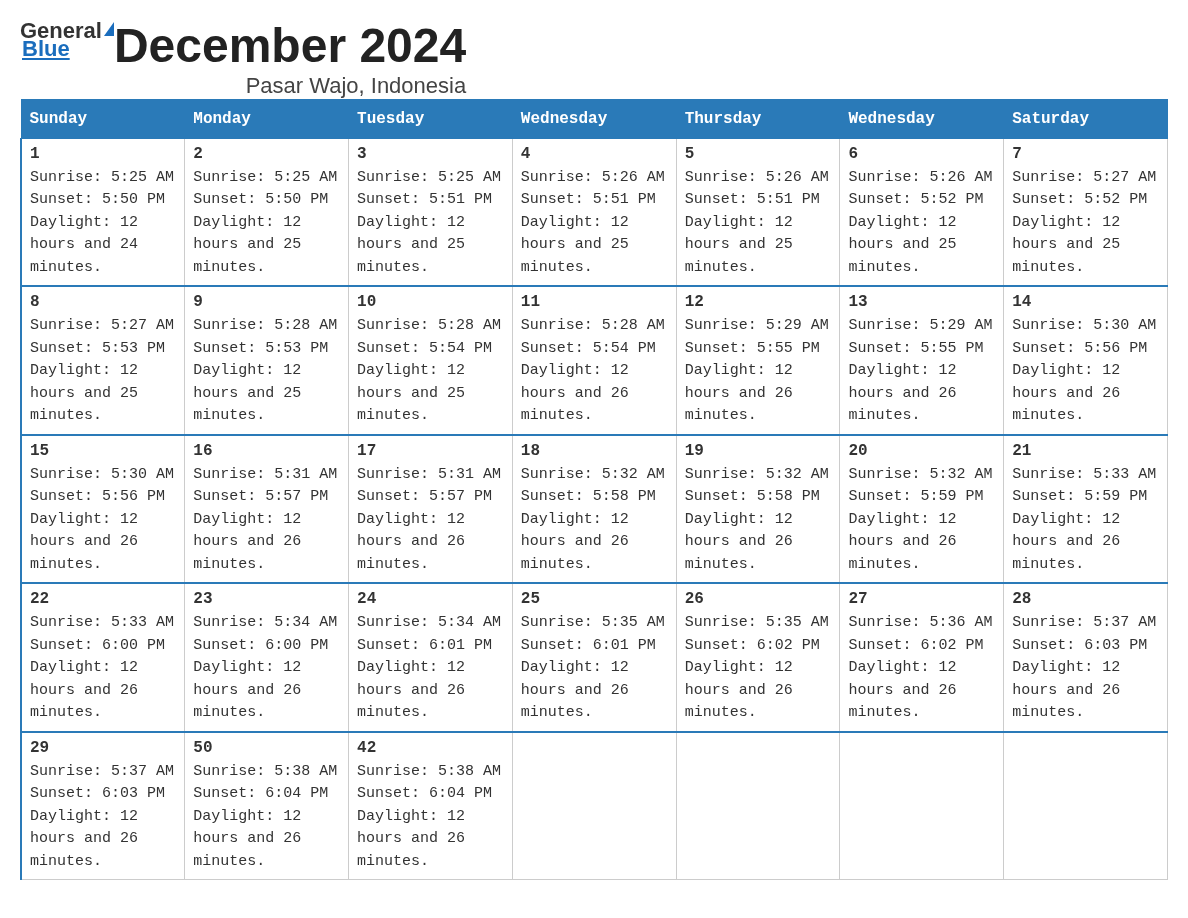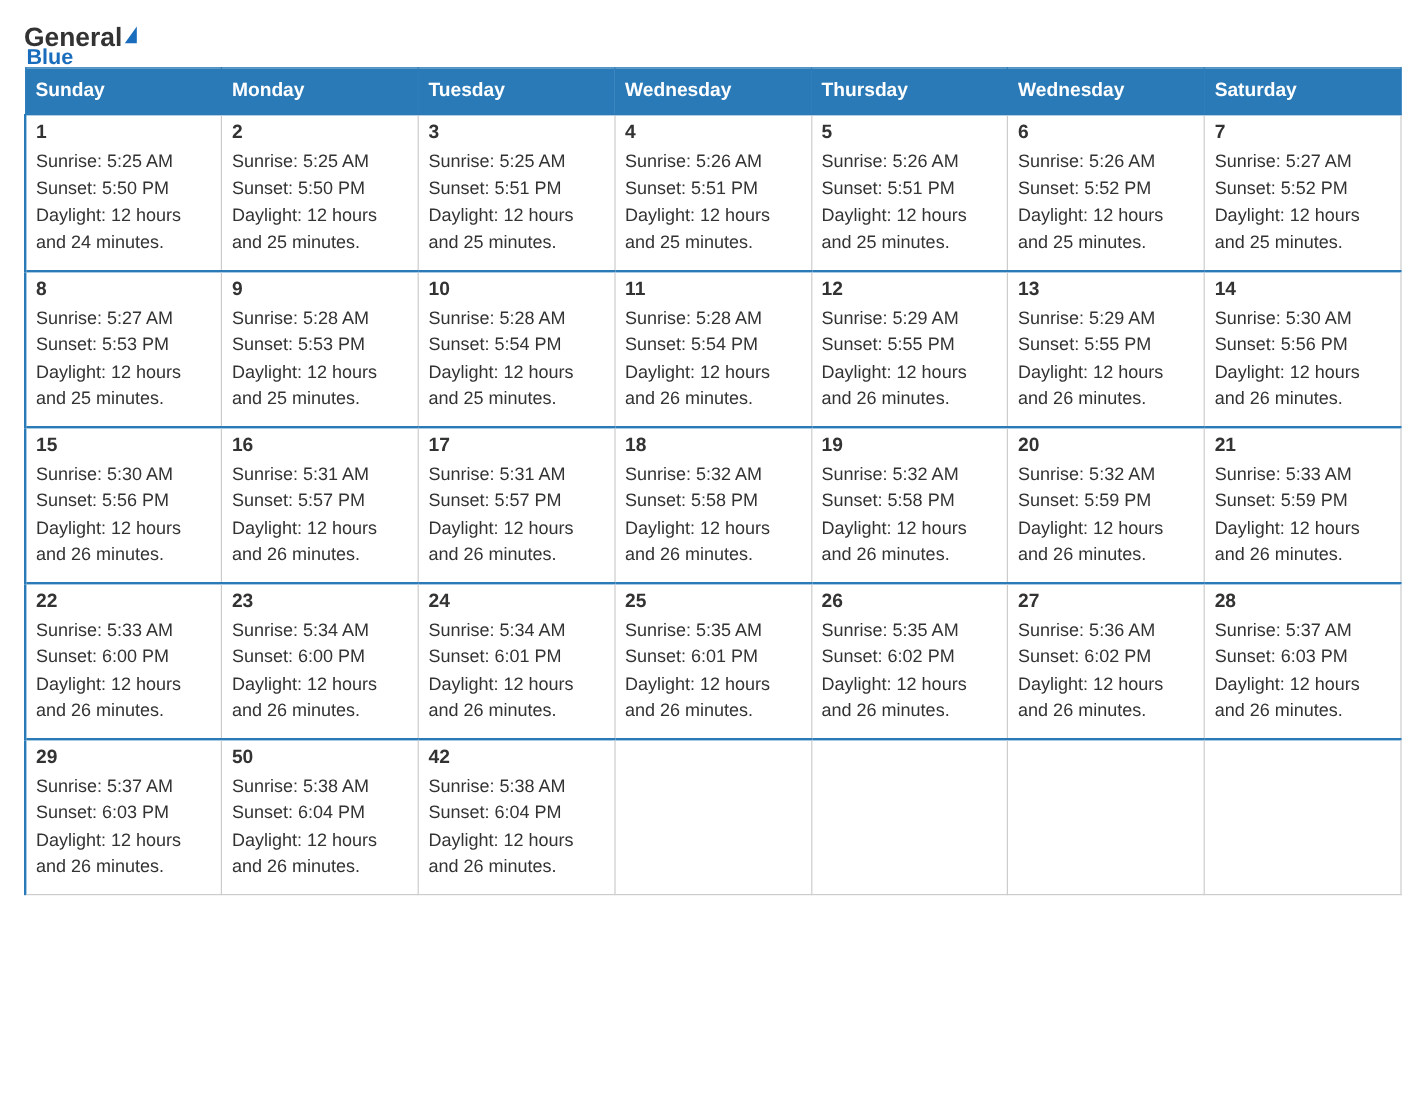--- a/index.html
+++ b/index.html
@@ -18,23 +18,24 @@
       display: flex;
       align-items: center;
       gap: 2px;
     }
     .logo-text-general {
       font-size: 22px;
       font-weight: bold;
       color: #333;
     }
     .logo-text-blue {
-      font-size: 18px;
+      font-size: 22px;
       font-weight: bold;
       color: #1a6dbd;
+      text-decoration: underline;
     }
     .logo-triangle {
       width: 0;
       height: 0;
       border-left: 10px solid transparent;
       border-bottom: 14px solid #1a6dbd;
       display: inline-block;
       margin-left: 2px;
       position: relative;
       top: -2px;
@@ -50,20 +51,21 @@
     }
     .title-block h2 {
       font-size: 22px;
       font-weight: normal;
       color: #444;
     }
     .calendar {
       width: 100%;
       border-collapse: collapse;
       table-layout: fixed;
+      font-family: Liberation Mono, monospace;
     }
     .calendar thead tr th {
       background-color: #2a7ab8;
       color: #fff;
       font-size: 16px;
       font-weight: bold;
       padding: 10px 8px;
       text-align: left;
       border: 1px solid #2a7ab8;
     }
@@ -104,20 +106,24 @@
   <div class="logo">
     <div style="display:flex; flex-direction:column; line-height:1;">
       <div style="display:flex; align-items:center;">
         <span class="logo-text-general">General</span>
         <span class="logo-triangle"></span>
       </div>
       <div style="display:flex; align-items:center; margin-top:-4px; padding-left:2px;">
         <span class="logo-text-blue">Blue</span>
       </div>
     </div>
+  </div>
+  <div class="title-block">
+    <h1>December 2024</h1>
+    <h2>Pasar Wajo, Indonesia</h2>
   </div>
 </div>
 
 <table class="calendar">
   <thead>
     <tr>
       <th>Sunday</th>
       <th>Monday</th>
       <th>Tuesday</th>
       <th>Wednesday</th>

